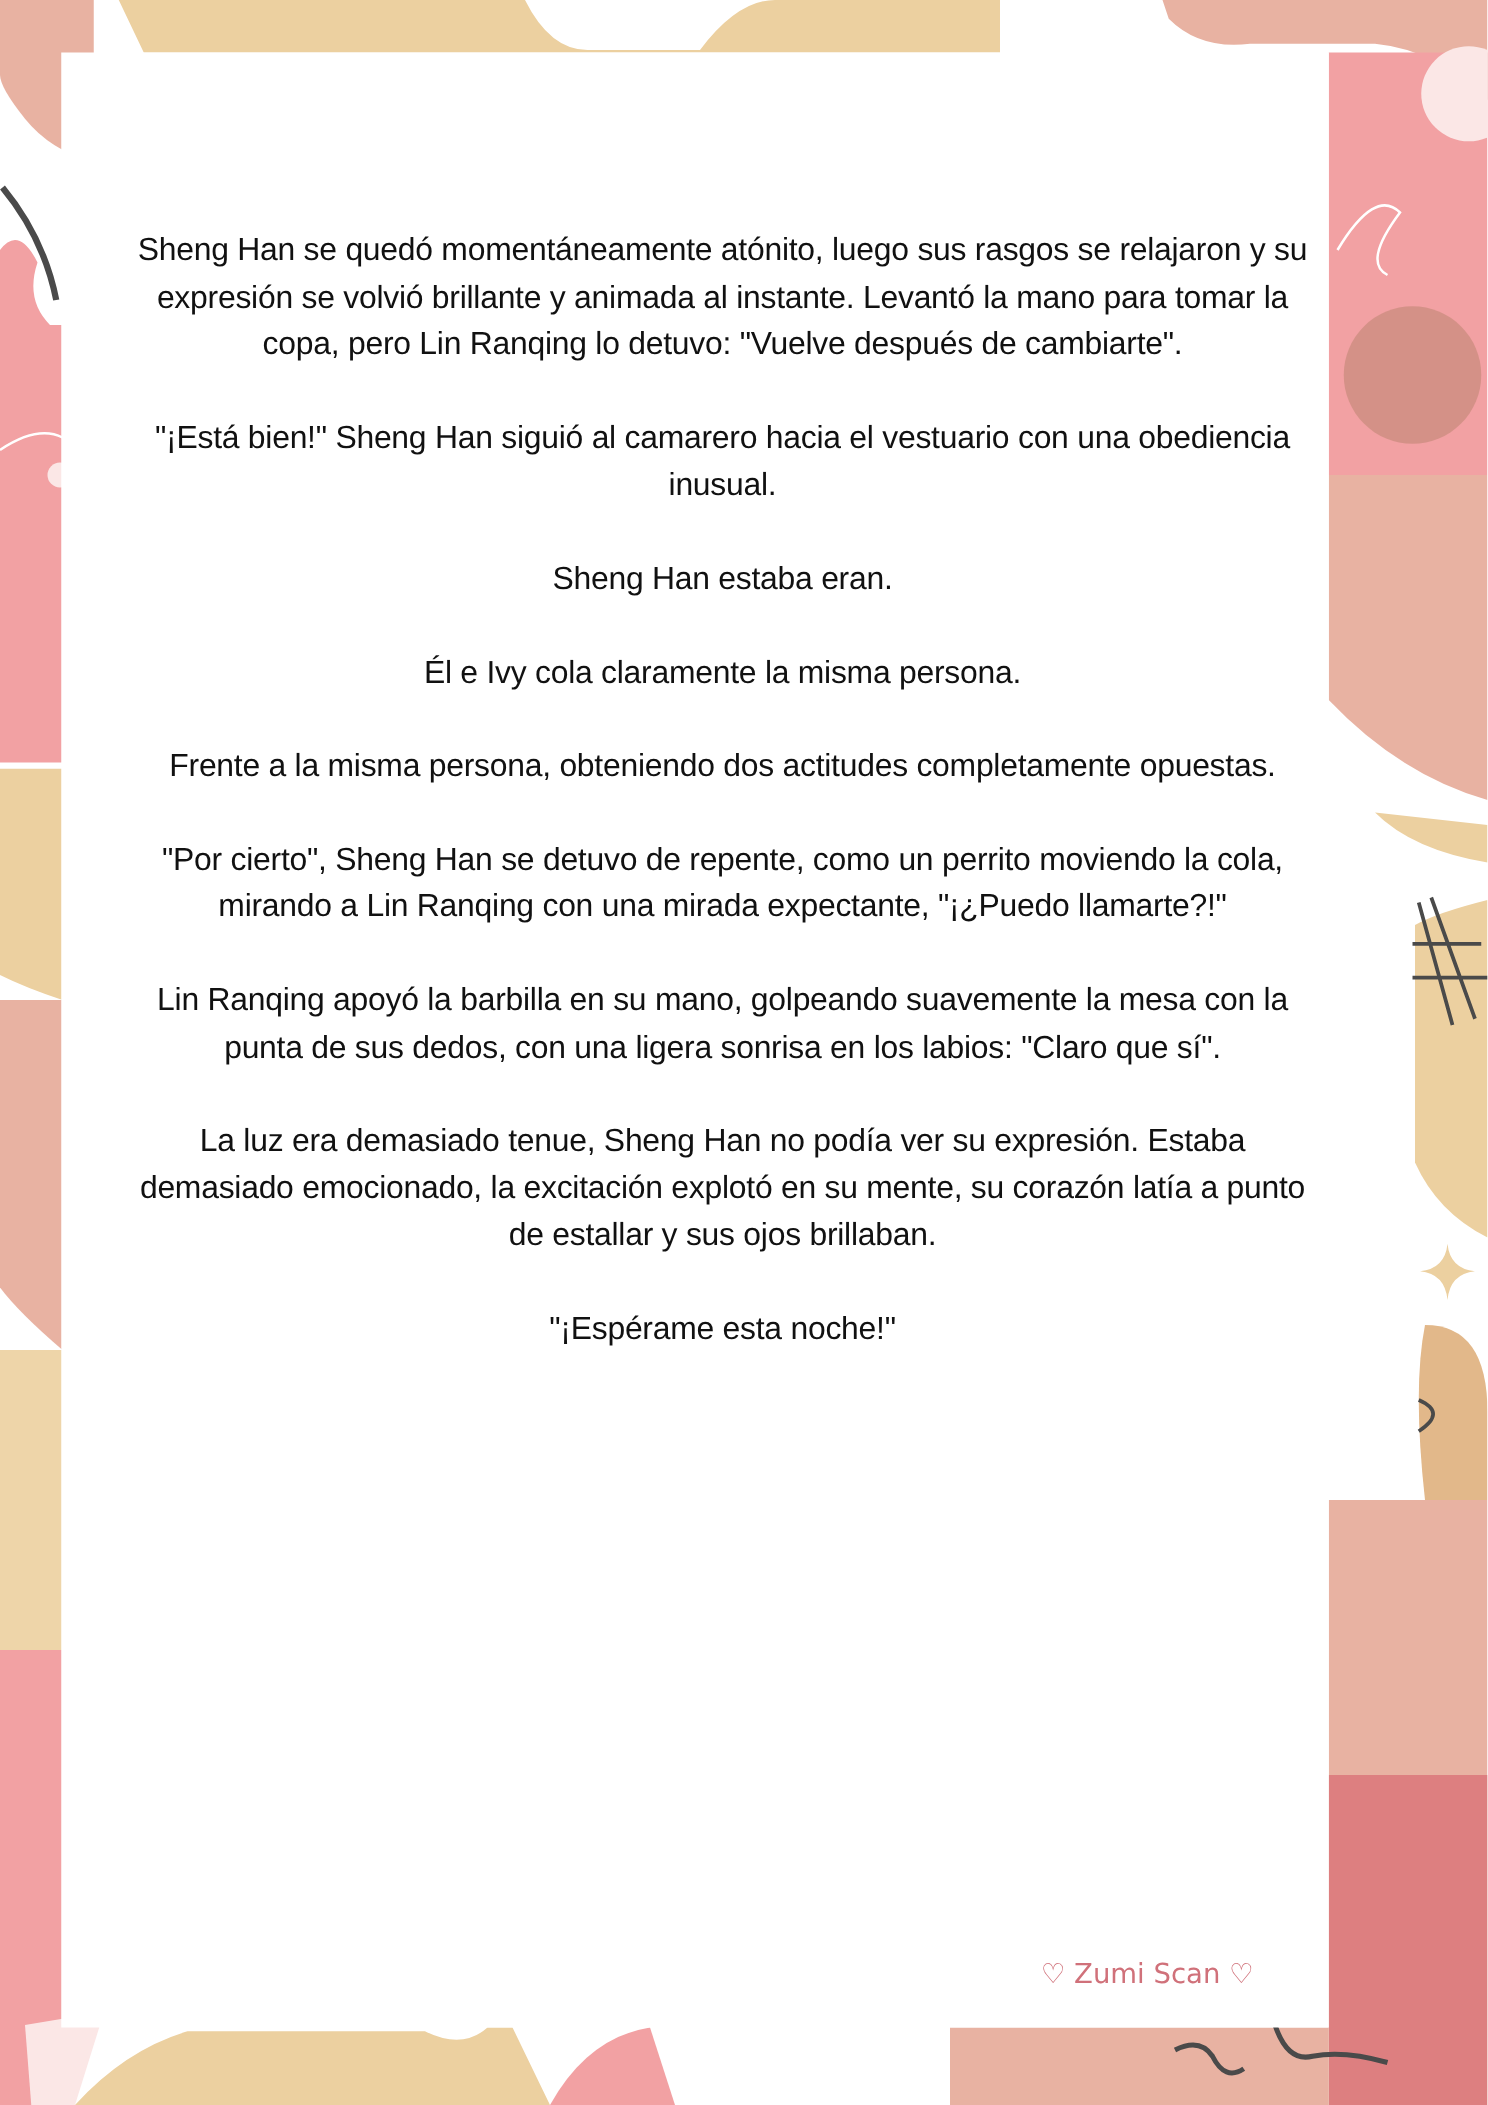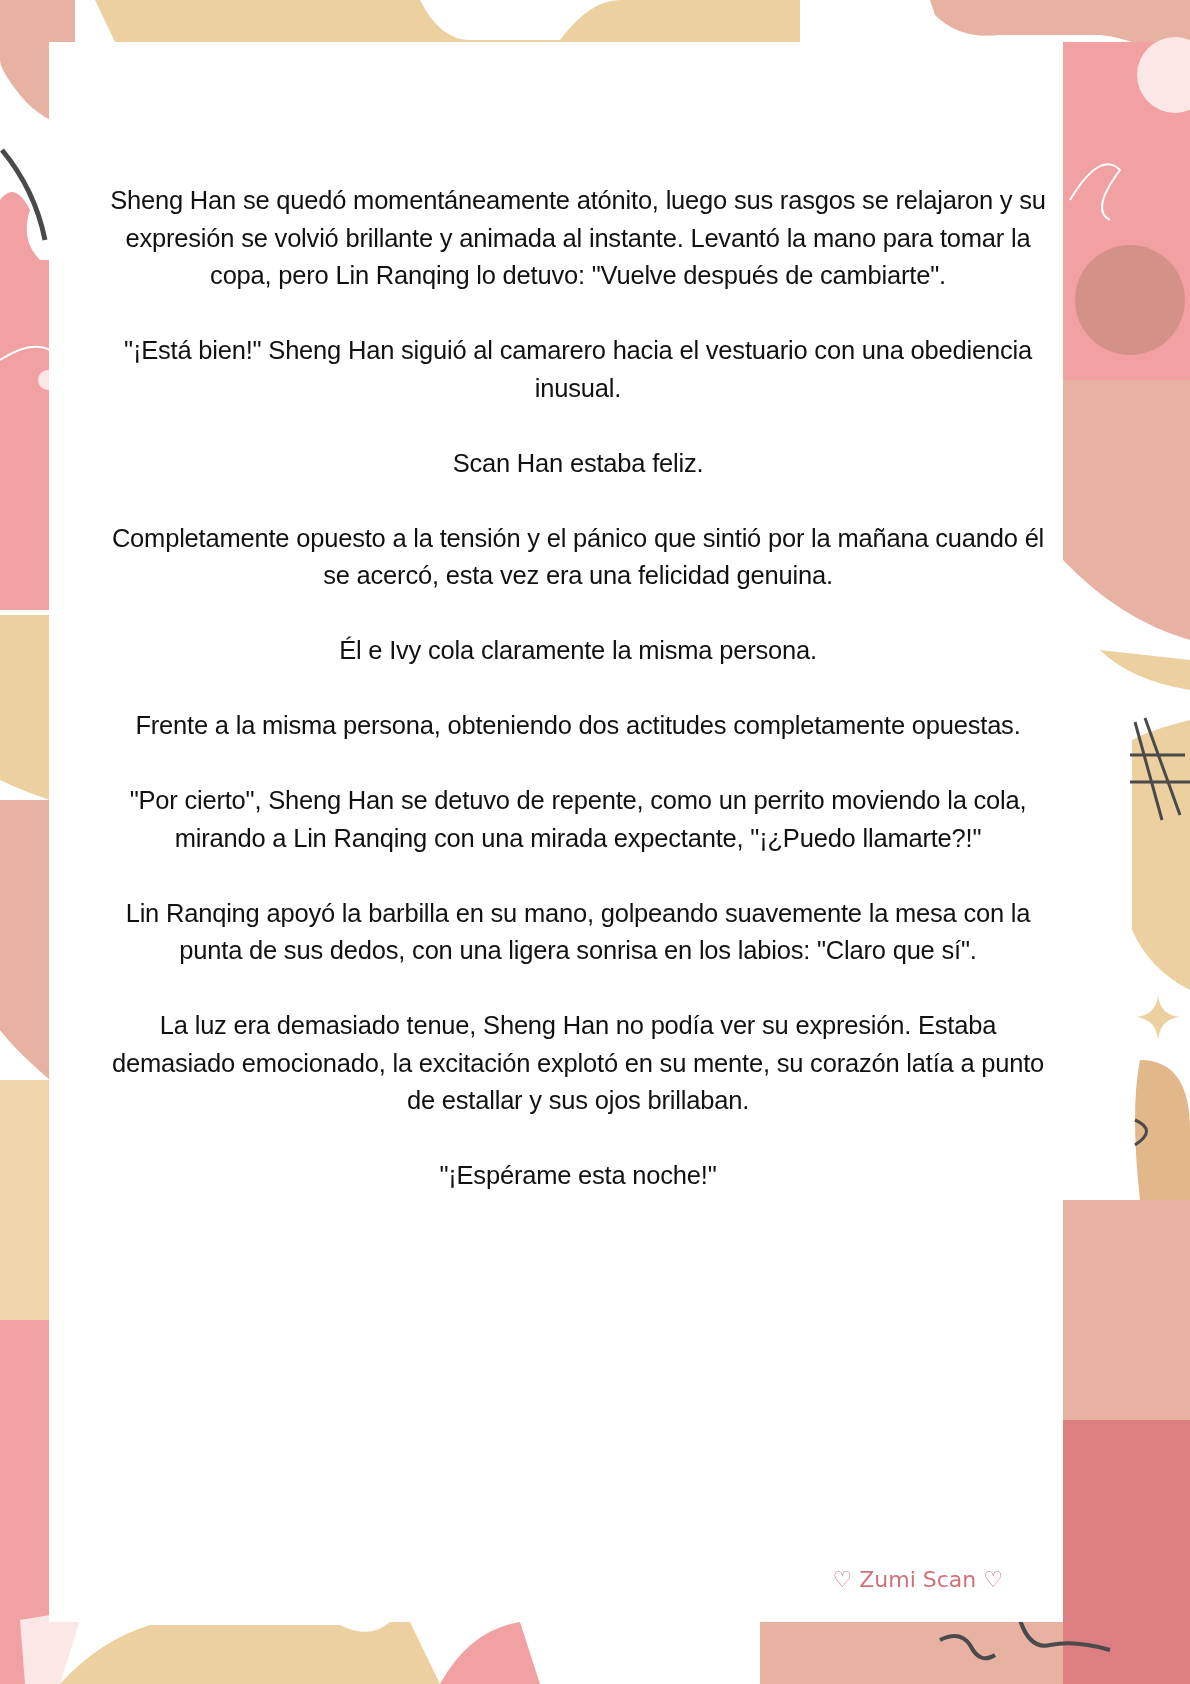--- a/index.html
+++ b/index.html
@@ -64,22 +64,21 @@
   <path d="M440 1684 Q470 1630 520 1622 L540 1684 Z" fill="#f2a1a3"></path>
   <path d="M760 1622 H1063 V1684 H760 Z" fill="#e8b2a2"></path>
   <path d="M940 1640 Q960 1630 970 1645 Q980 1665 995 1655" stroke="#4a4a4a" stroke-width="4" fill="none"></path>
   <path d="M1020 1620 Q1030 1650 1050 1645 Q1075 1640 1110 1650" stroke="#4a4a4a" stroke-width="4" fill="none"></path>
 </svg>
 
 <div class="page">
   <div class="content">
     <p>Sheng Han se quedó momentáneamente atónito, luego sus rasgos se relajaron y su expresión se volvió brillante y animada al instante. Levantó la mano para tomar la copa, pero Lin Ranqing lo detuvo: "Vuelve después de cambiarte".</p>
     <p>"¡Está bien!" Sheng Han siguió al camarero hacia el vestuario con una obediencia inusual.</p>
-    <p>Scan Han estaba feliz.</p>
-    <p>Completamente opuesto a la tensión y el pánico que sintió por la mañana cuando él se acercó, esta vez era una felicidad genuina.</p>
+    <p>Sheng Han estaba eran.</p>
     <p>Él e Ivy cola claramente la misma persona.</p>
     <p>Frente a la misma persona, obteniendo dos actitudes completamente opuestas.</p>
     <p>"Por cierto", Sheng Han se detuvo de repente, como un perrito moviendo la cola, mirando a Lin Ranqing con una mirada expectante, "¡¿Puedo llamarte?!"</p>
     <p>Lin Ranqing apoyó la barbilla en su mano, golpeando suavemente la mesa con la punta de sus dedos, con una ligera sonrisa en los labios: "Claro que sí".</p>
     <p>La luz era demasiado tenue, Sheng Han no podía ver su expresión. Estaba demasiado emocionado, la excitación explotó en su mente, su corazón latía a punto de estallar y sus ojos brillaban.</p>
     <p>"¡Espérame esta noche!"</p>
   </div>
   <div class="watermark">♡ Zumi Scan ♡</div>
 </div>
 

